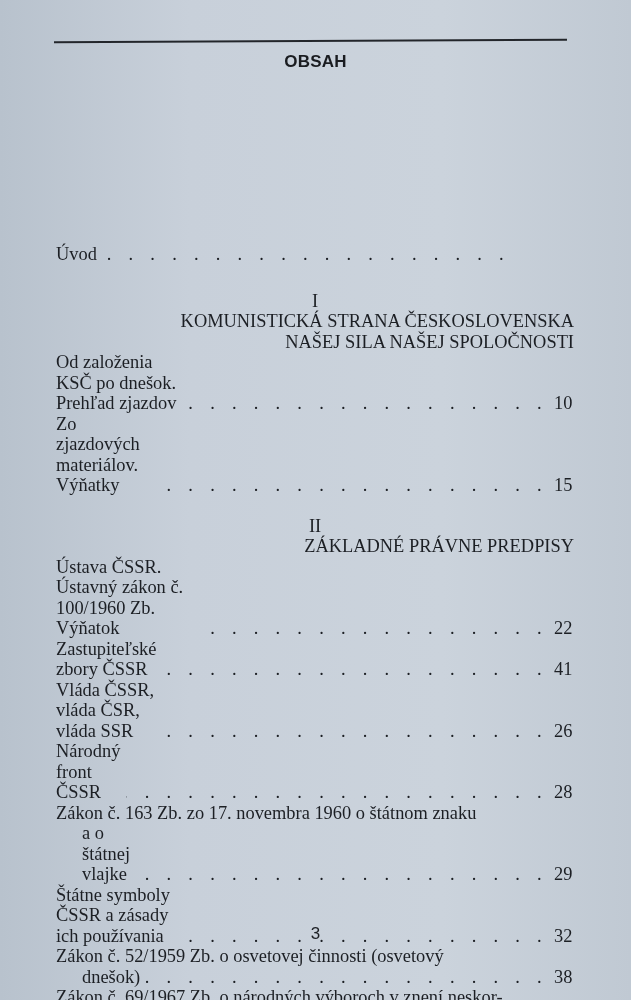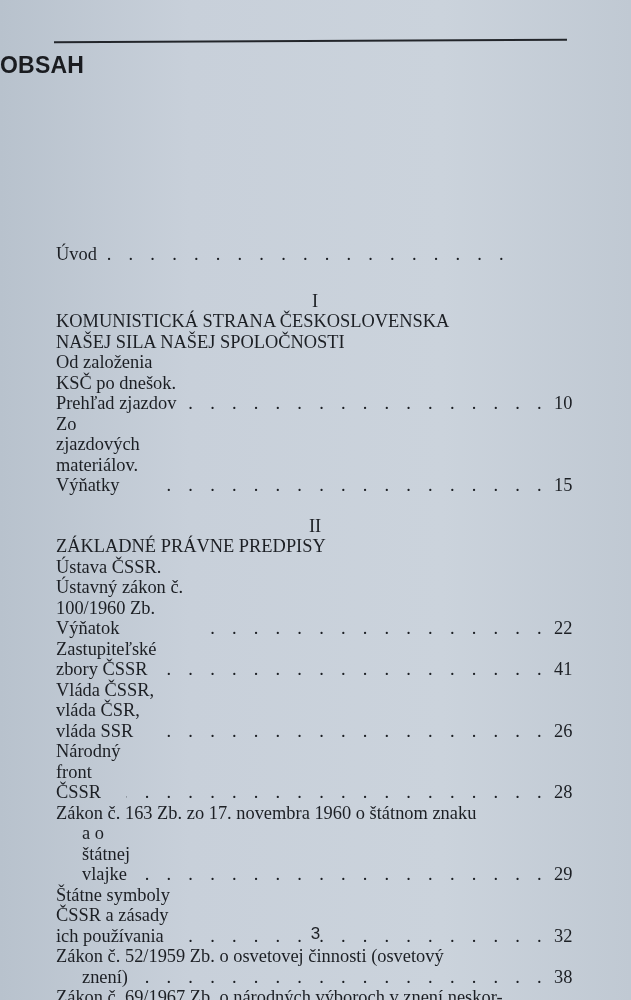--- a/index.html
+++ b/index.html
@@ -10,39 +10,39 @@
     position: relative;
     font-family: "Liberation Serif", "DejaVu Serif", serif;
     color: #1c1f24;
   }
   .rule {
     position: absolute; left: 54px; top: 40px; width: 513px; height: 0;
     border-top: 2px solid #23262b;
     transform: rotate(-0.3deg);
   }
   .title {
-    position: absolute; left: 0; width: 631px; top: 52px; 
+    position: absolute; left: 0; width: 631px; top: 52px; text-align: center;
     font-family: "Liberation Sans", "DejaVu Sans", sans-serif;
-    font-weight: bold; font-size: 23px; letter-spacing: 0.2px; color: #1a1c20;
+    font-weight: bold; font-size: 17px; letter-spacing: 0.2px; color: #1a1c20;
   }
   .toc {
     position: absolute; left: 56px; width: 518px; top: 244px;
     font-size: 18.4px; line-height: 20.5px;
   }
   .entry { position: relative; display: flex; align-items: flex-end; }
   .entry .text { flex: 0 1 auto; }
   .entry .leader {
     flex: 1 1 auto; overflow: hidden; white-space: nowrap;
     letter-spacing: 6.3px; margin: 0 6px; text-align: right; direction: rtl;
   }
   .entry .page { flex: 0 0 auto; min-width: 20px; text-align: left; }
   .multi .first { display: block; }
   .multi .cont { padding-left: 26px; }
   .sec-num { text-align: center; margin-top: 20px; }
-  .sec-title { text-align: left; }
+  .sec-title { text-align: right; }
   .footer {
     position: absolute; left: 0; width: 631px; top: 924px; text-align: center;
     font-family: "Liberation Sans", "DejaVu Sans", sans-serif; font-size: 17px;
   }
 </style>
 </head>
 <body>
 
 <div class="rule"></div>
 <div class="title">OBSAH</div>
@@ -99,21 +99,21 @@
     </div>
   </div>
   <div class="entry">
     <span class="text">Štátne symboly ČSSR a zásady ich používania</span>
     <span class="leader">. . . . . . . . . . . . . . . . . . . . . . . . . . . . . . . . . . . . . . . . . . . . . . .</span>
     <span class="page">32</span>
   </div>
   <div class="multi">
     <span class="first">Zákon č. 52/1959 Zb. o osvetovej činnosti (osvetový</span>
     <div class="entry cont">
-      <span class="text">znení)</span>
+      <span class="text">dnešok)</span>
       <span class="leader">. . . . . . . . . . . . . . . . . . . . . . . . . . . . . . . . . . . . . . . . . . . . . . .</span>
       <span class="page">38</span>
     </div>
   </div>
   <div class="multi">
     <span class="first">Zákon č. 69/1967 Zb. o národných výboroch v znení neskor-</span>
 
   </div>
 
 </div>

